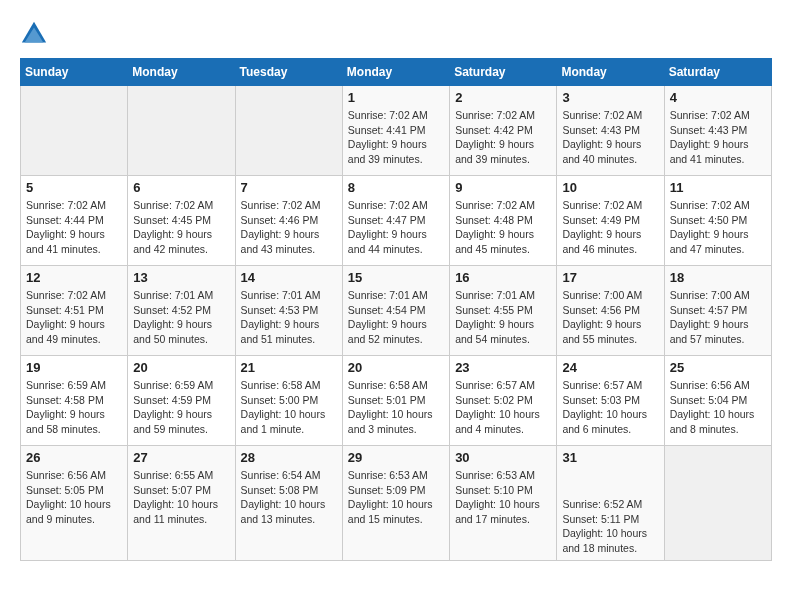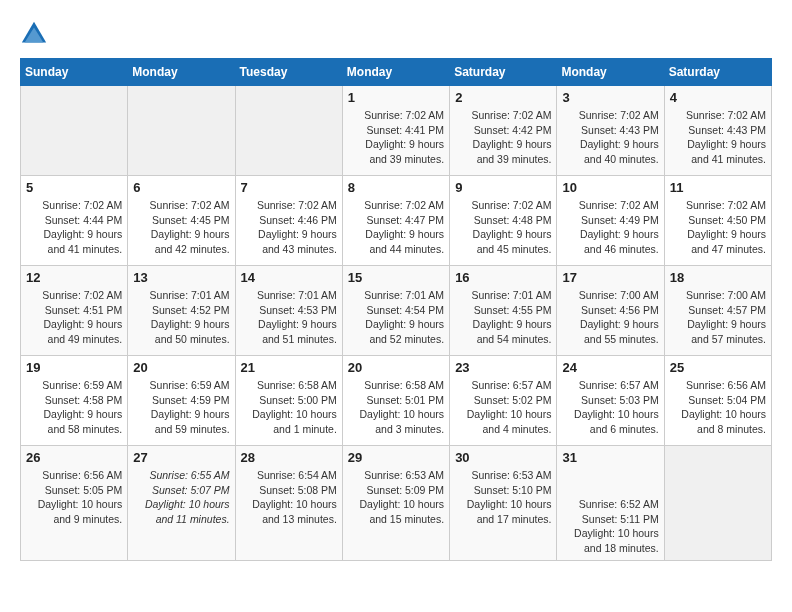--- a/index.html
+++ b/index.html
@@ -75,21 +75,20 @@
     .day-number {
       font-size: 13px;
       font-weight: bold;
       margin-bottom: 3px;
       color: #222;
     }
     .day-detail {
       color: #333;
       font-size: 10.5px;
       line-height: 1.4;
-      text-align: right;
     }
   </style>
 </head>
 <body>
 
 <div class="header">
   <div class="logo">
     <svg class="logo-icon" viewBox="0 0 30 30" xmlns="http://www.w3.org/2000/svg">
       <polygon points="15,2 28,24 2,24" fill="#1a6eb5"></polygon>
       <polygon points="15,8 25,24 5,24" fill="#5599d0"></polygon>
@@ -281,21 +280,21 @@
       </tr>
       <tr>
         <td>
           <div class="day-number">26</div>
           <div class="day-detail" style="white-space: pre-line;">Sunrise: 6:56 AM
 Sunset: 5:05 PM
 Daylight: 10 hours and 9 minutes.</div>
         </td>
         <td>
           <div class="day-number">27</div>
-          <div class="day-detail" style="white-space: pre-line; font-style: italic;">Sunrise: 6:55 AM
+          <div class="day-detail" style="white-space: pre-line;">Sunrise: 6:55 AM
 Sunset: 5:07 PM
 Daylight: 10 hours and 11 minutes.</div>
         </td>
         <td>
           <div class="day-number">28</div>
           <div class="day-detail" style="white-space: pre-line;">Sunrise: 6:54 AM
 Sunset: 5:08 PM
 Daylight: 10 hours and 13 minutes.</div>
         </td>
         <td>

